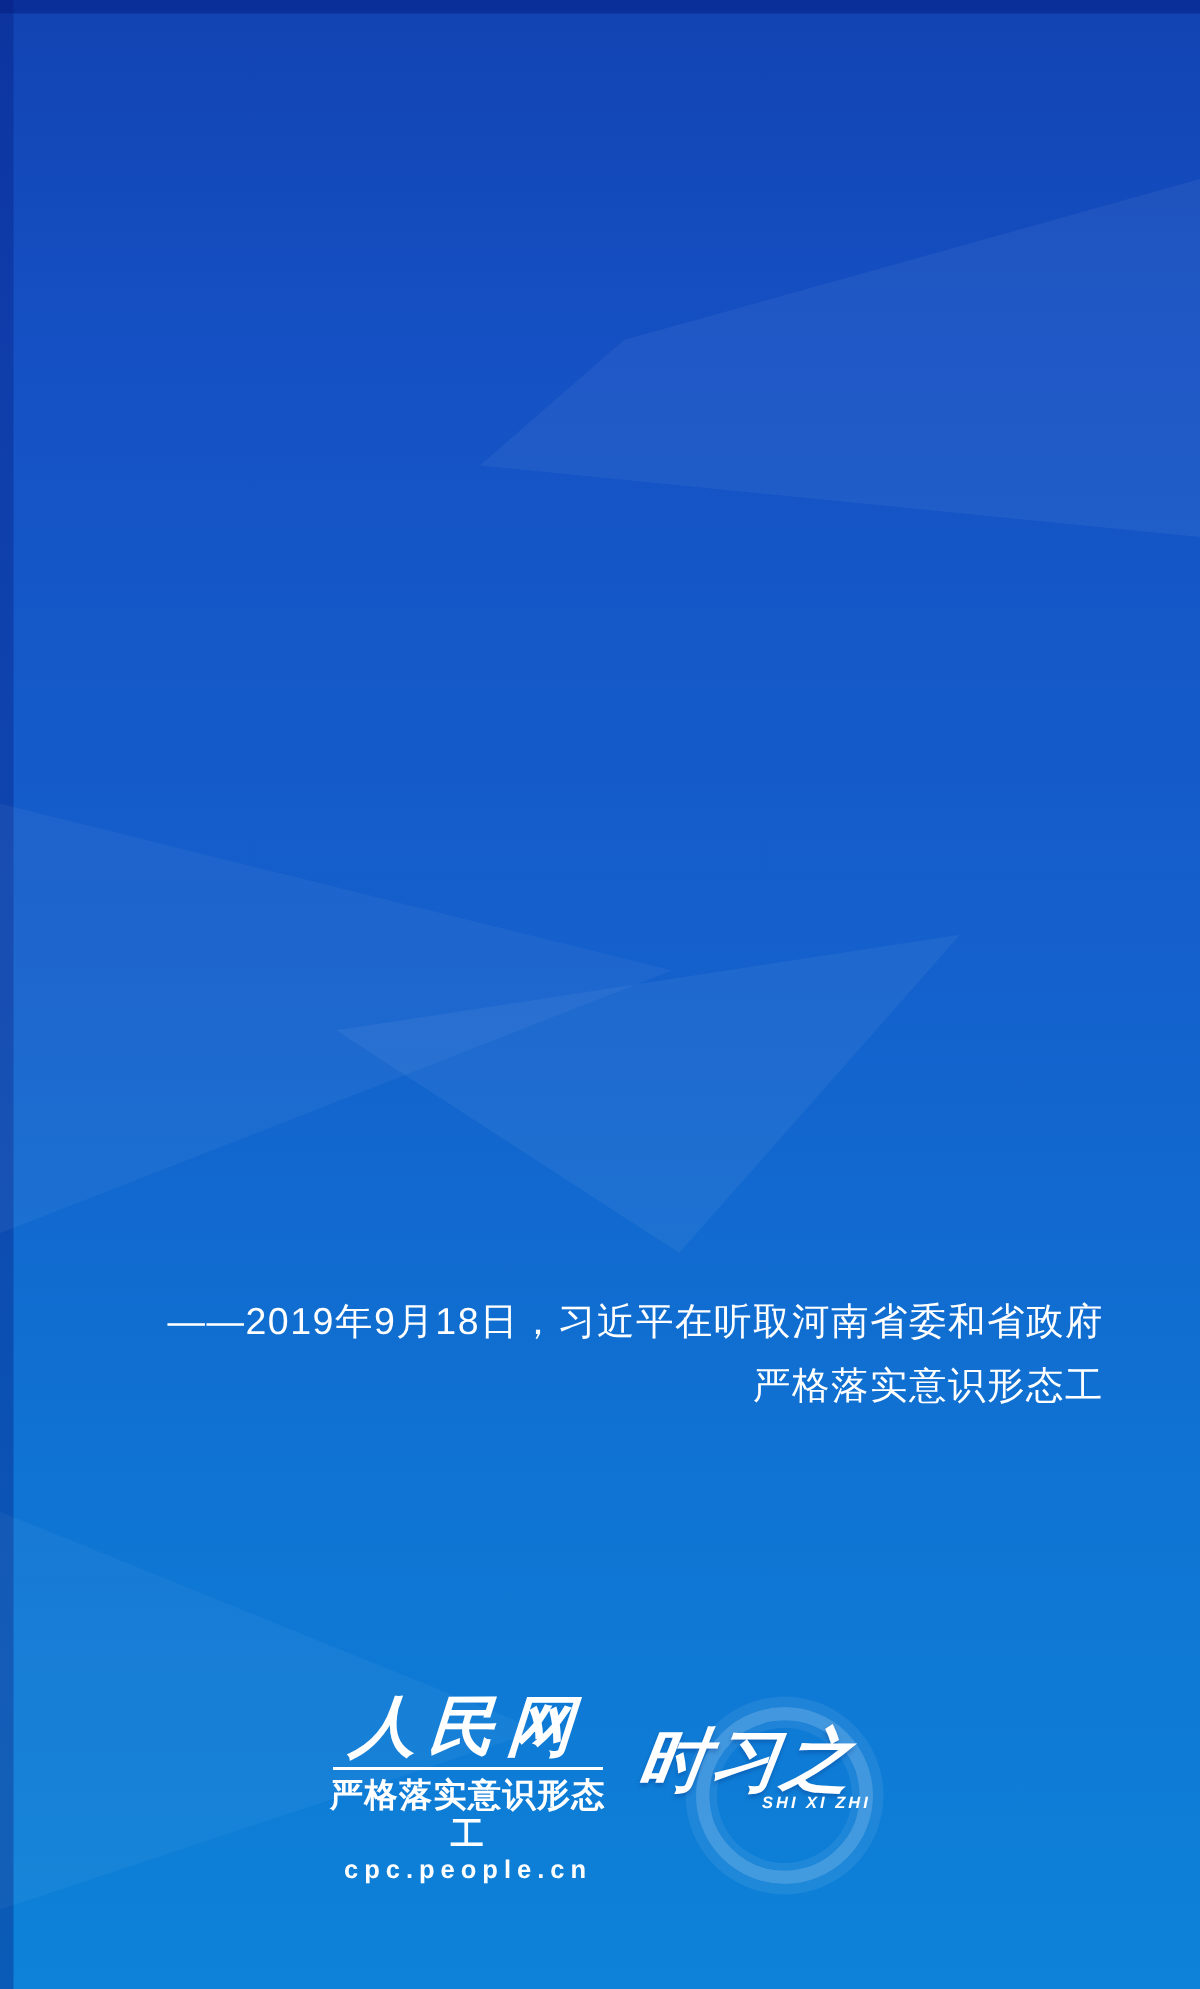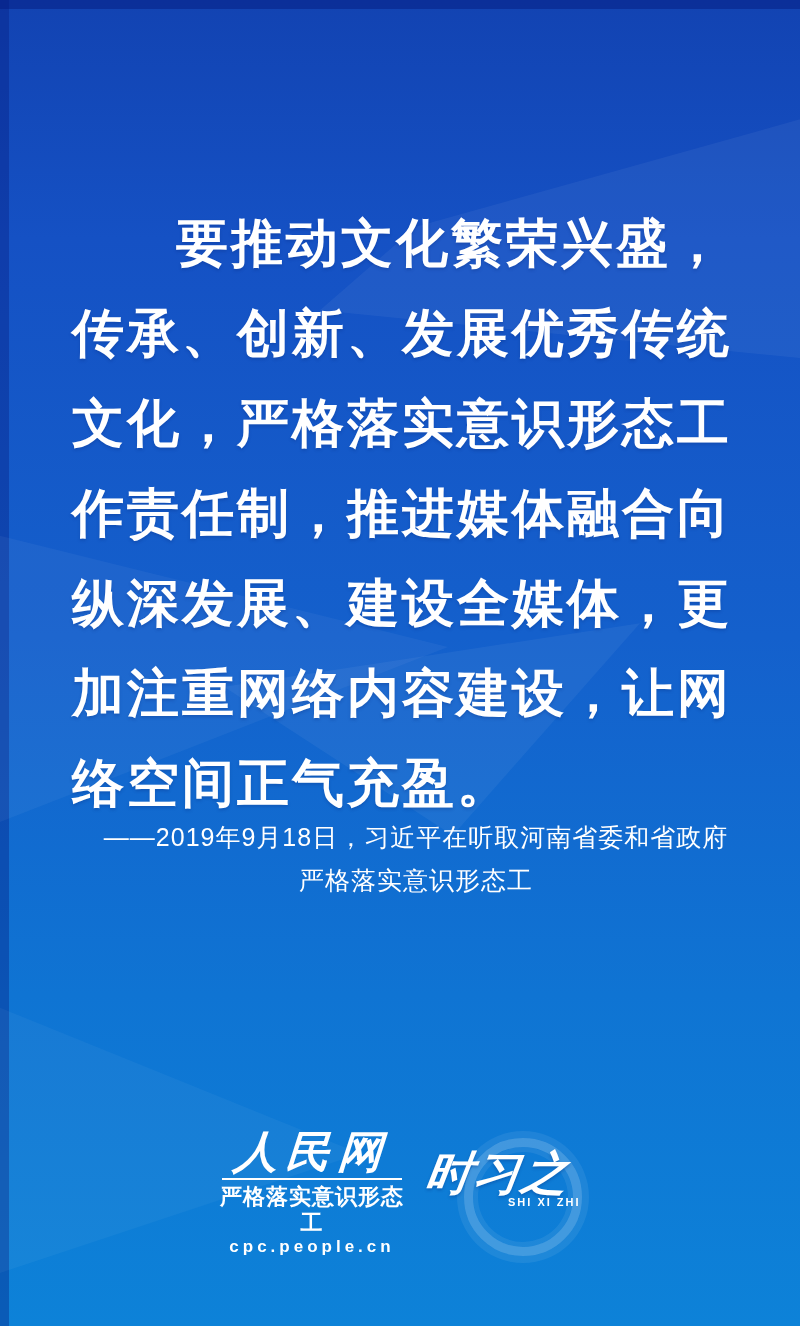--- a/index.html
+++ b/index.html
@@ -62,23 +62,23 @@
     font-weight: 800;
     letter-spacing: 3px;
     white-space: nowrap;
     text-shadow: 0 2px 3px rgba(8, 40, 120, 0.25);
   }
   .quote-line.indent { text-indent: 104px; }
   
   .attribution {
     position: absolute;
     right: 64px;
-    top: 816px;
+    top: 860px;
     width: 640px;
-    text-align: center;
+    text-align: right;
     color: #ffffff;
     font-size: 25px;
     line-height: 43px;
     font-weight: 400;
     letter-spacing: 1px;
   }
   
   .footer {
     position: absolute;
     left: 0;
@@ -149,46 +149,38 @@
     transform: skewX(-8deg);
     white-space: nowrap;
     text-shadow: 0 2px 3px rgba(8, 40, 120, 0.3);
   }
   .shixizhi-romanized {
     position: absolute;
     left: 72px;
     top: 62px;
     font-size: 11px;
     font-weight: 800;
+    font-style: italic;
     letter-spacing: 2px;
     white-space: nowrap;
   }
 </style>
 </head>
 <body>
 
 <div class="poster">
 
   <div class="edge-top"></div>
   <div class="edge-left"></div>
 
   <div class="facet facet-1"></div>
   <div class="facet facet-2"></div>
   <div class="facet facet-3"></div>
   <div class="facet facet-4"></div>
 
-  <div class="quote">
-    <div class="quote-line indent">要推动文化繁荣兴盛，</div>
-    <div class="quote-line">传承、创新、发展优秀传统</div>
-    <div class="quote-line">文化，严格落实意识形态工</div>
-    <div class="quote-line">作责任制，推进媒体融合向</div>
-    <div class="quote-line">纵深发展、建设全媒体，更</div>
-    <div class="quote-line">加注重网络内容建设，让网</div>
-    <div class="quote-line">络空间正气充盈。</div>
-  </div>
 
   <div class="attribution">
     <div>——2019年9月18日，习近平在听取河南省委和省政府</div>
     <div>严格落实意识形态工</div>
   </div>
 
   <div class="footer">
     <div class="people-logo">
       <div class="people-script">人民网</div>
       <div class="people-underline"></div>

